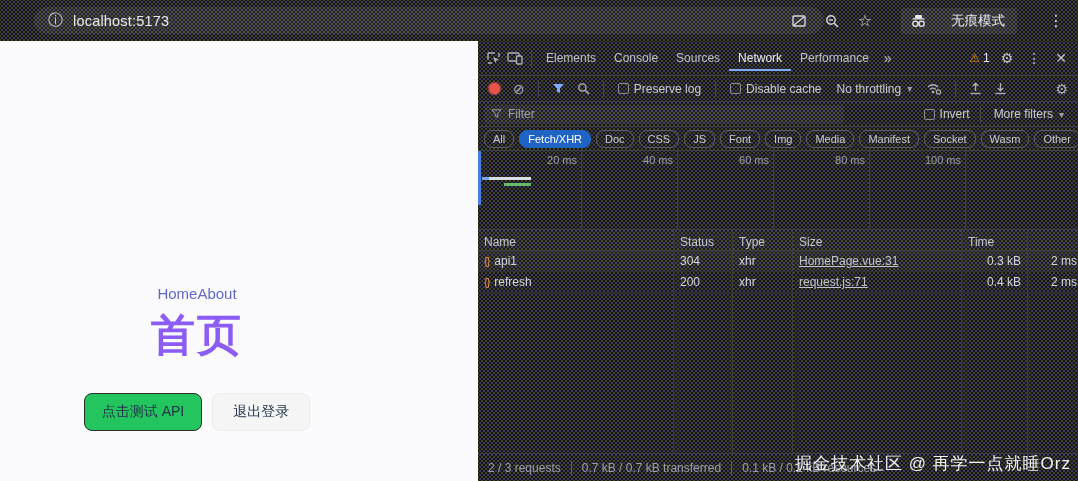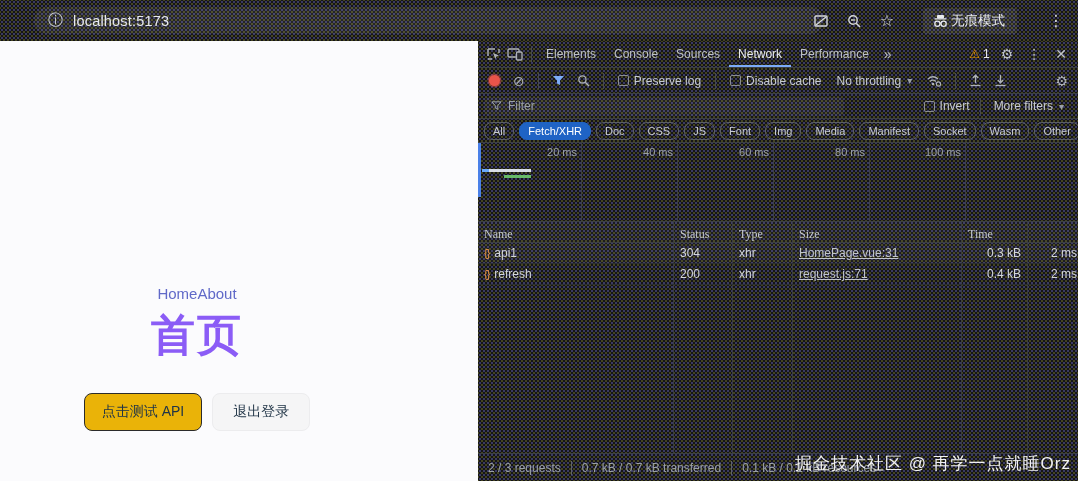--- a/index.html
+++ b/index.html
@@ -18,44 +18,44 @@
   }
 
   
   .topbar { position:absolute; left:0; top:0; width:1078px; height:41px; display:flex; align-items:center; }
   .url-pill { position:absolute; left:34px; top:7px; height:27px; width:790px; border-radius:14px;
               background:rgba(255,255,255,.07); display:flex; align-items:center; padding:0 14px; }
   .info-glyph { color:#c9cdd3; font-size:15px; margin-right:10px; }
   .url-text { color:#e8eaed; font-size:14.5px; letter-spacing:.2px; }
   .topbar-right { position:absolute; right:8px; top:0; height:41px; display:flex; align-items:center; gap:15px; }
   .tb-icon { width:18px; height:18px; display:flex; align-items:center; justify-content:center; color:#d5d8dc; font-size:16px; }
-  .incog-badge { display:flex; align-items:center; gap:2px; background:rgba(255,255,255,.08);
+  .incog-badge { display:flex; align-items:center; gap:24px; background:rgba(255,255,255,.08);
                  border-radius:3px; padding:4px 12px 4px 9px; margin-left:12px; }
   .incog-label { color:#e8eaed; font-size:13.5px; }
   .menu-dots { color:#d5d8dc; font-size:16px; margin-left:10px; padding:0 6px; }
 
   
   .page { position:absolute; left:16px; top:41px; width:478px; height:440px; background:#fbfbfd; }
   .page-content { position:absolute; left:0; top:244px; width:362px; text-align:center; }
   .nav-links { font-size:15px; color:#646cff; }
   .nav-links a { color:#6069c8; text-decoration:none; cursor:pointer; }
   .page-heading { margin-top:4px; font-size:44px; font-weight:700; color:#8b5cf6; letter-spacing:2px; }
   .btn-row { margin-top:28px; display:flex; justify-content:center; align-items:center; gap:10px; }
-  .btn-outline { font-family:inherit; font-size:14px; color:#213547; background:#eab308;
+  .btn-outline { font-family:inherit; font-size:14px; color:#213547; background:#22c55e;
                  border:1.5px solid #2b2b2b; border-radius:8px; padding:9px 17px; cursor:pointer; }
   .btn-plain { font-family:inherit; font-size:14px; color:#213547; background:#f5f5f6;
                border:1px solid #ececee; border-radius:8px; padding:9px 20px; cursor:pointer; }
 
   
   .devtools { position:absolute; left:478px; top:41px; width:600px; height:440px; display:flex; flex-direction:column; color:#c7cbd1; }
   .dt-row { flex:none; display:flex; align-items:center; border-bottom:1px solid #3c4043; }
   .divider-v { width:1px; height:16px; background:#46494e; margin:0 5px; flex:none; }
 
   
-  .dt-tabbar { height:27px; padding:0 4px; font-size:12px; }
+  .dt-tabbar { height:35px; padding:0 4px; font-size:12px; }
   .dt-tabbar .tool { width:22px; display:flex; justify-content:center; align-items:center; flex:none; }
   .dt-tab { padding:0 9px; height:26px; display:flex; align-items:center; color:#bdc1c6; cursor:pointer; white-space:nowrap; }
   .dt-tab.selected { color:#eaecef; box-shadow:inset 0 -2px 0 #7cacf8; }
   .more-tabs { color:#bdc1c6; font-size:14px; padding:0 6px; }
   .tabbar-spacer { flex:1; }
   .warn-badge { display:flex; align-items:center; gap:3px; padding:0 4px; }
   .warn-tri { color:#f29900; font-size:12px; }
   .warn-num { color:#e8eaed; font-size:12px; }
   .icon-btn { color:#c0c4ca; font-size:14px; padding:0 7px; cursor:pointer; }
 
@@ -88,21 +88,21 @@
   .ov-line { position:absolute; top:0; bottom:0; width:1px; background:#3d4046; }
   .ov-label { position:absolute; top:3px; width:44px; text-align:right; font-size:11px; color:#9aa0a6; }
   .ov-handle { position:absolute; left:0; top:0; width:3px; height:54px; background:#4a80e8; }
   .ov-bar1 { position:absolute; left:4px; top:26px; width:49px; height:3px; background:#d7dce6; }
   .ov-bar1b { position:absolute; left:4px; top:26px; width:7px; height:3px; background:#6aa8f8; }
   .ov-bar2 { position:absolute; left:26px; top:32px; width:27px; height:3px; background:#67bb68; }
 
   
   .grid-cols { display:grid; grid-template-columns:196px 59px 60px 169px 66px 56px; }
   .dt-thead { height:21px; font-size:12px; color:#c3c7cd; background:rgba(255,255,255,.03); border-bottom:1px solid #3c4043; flex:none; }
-  .dt-thead .th { display:flex; align-items:center; padding:12px 6px; border-right:1px solid #3a3d42; overflow:hidden; cursor:pointer; white-space:nowrap;font-family:Liberation Serif, serif; }
+  .dt-thead .th { display:flex; align-items:center; padding:12px 6px; border-right:1px solid #3a3d42; overflow:hidden; cursor:pointer; white-space:nowrap; }
   .dt-thead .th.num { justify-content:flex-start; }
   .dt-row-line { height:21px; font-size:12px; color:#d3d6db; border-bottom:1px solid #2c2f33; flex:none; cursor:pointer; }
   .dt-row-line.odd { background:rgba(255,255,255,.035); }
   .td { display:flex; align-items:center; padding:0 6px; border-right:1px solid #3a3d42; overflow:hidden; white-space:nowrap; }
   .td.num { justify-content:flex-end; }
   .braces { color:#e8934a; font-size:11px; margin-right:5px; letter-spacing:-1px; }
   .init-link { color:#c0c4cc; text-decoration:underline; cursor:pointer; }
 
   .dt-filler { flex:1; }
   .dt-filler .fc { border-right:1px solid #3a3d42; height:100%; }

